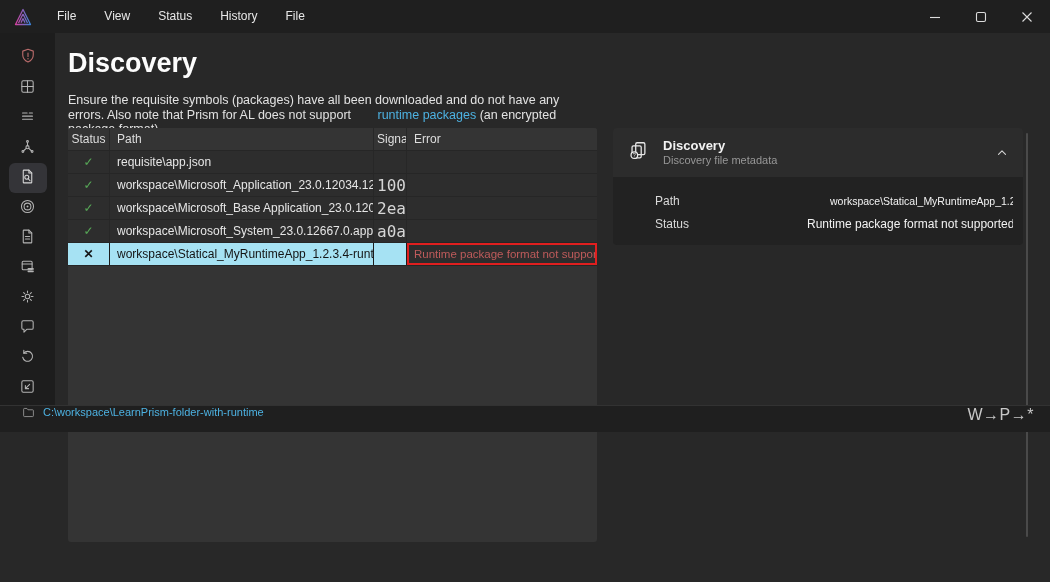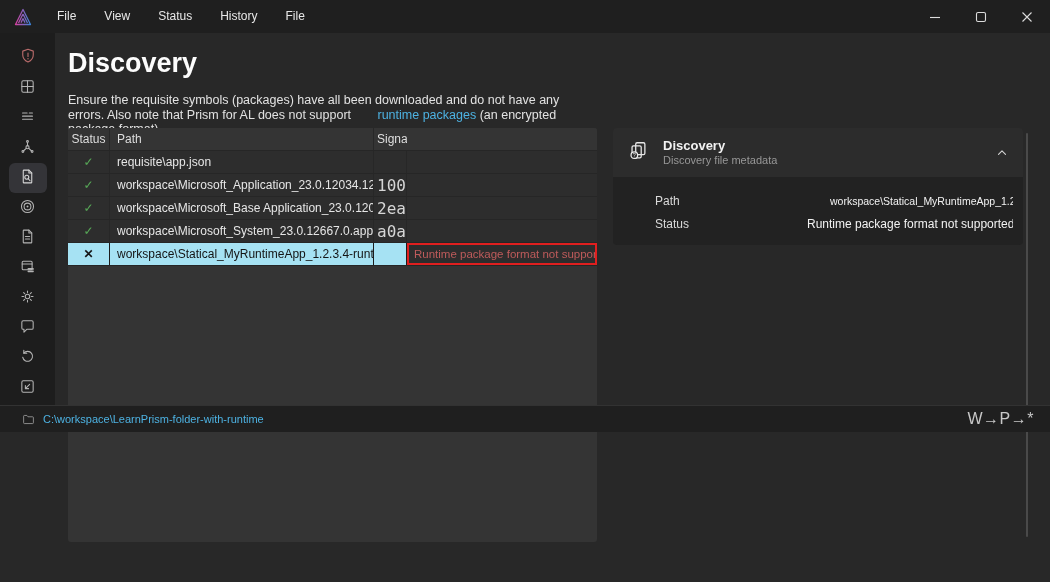--- a/index.html
+++ b/index.html
@@ -62,21 +62,21 @@
   .card-sub { font-size:11px; color:#979797; line-height:13px; }
   .chevron { margin-left:auto; color:#cfcfcf; display:flex; }
   .card-body { background:#222222; padding:12px 10px 10px 42px; }
   .field { display:grid; grid-template-columns:152px 1fr; align-items:center; height:23px; }
   .f-label { font-size:12px; color:#dadada; }
   .f-value { font-size:12px; color:#f2f2f2; white-space:nowrap; overflow:hidden; }
   .f-value.link { font-size:10.5px; }
 
   
   .statusbar { position:absolute; left:0; right:0; bottom:0; height:27px; background:#1f1f1f;
-    border-top:1px solid #323232; display:flex; align-items:center; padding:0 16px 0 22px; gap:8px; }
+    border-top:1px solid #323232; display:flex; padding:0 16px 0 22px; gap:8px; }
   .sb-folder { color:#9a9a9a; display:flex; }
   .sb-folder svg { fill:none; stroke:currentColor; stroke-width:1.6; stroke-linejoin:round; }
   .sb-link { font-size:11px; color:#4db2e2; }
   .sb-right { margin-left:auto; font-size:16px; color:#c8c8c8; letter-spacing:.5px; }
 </style>
 </head>
 <body>
 
 <div class="window">
 
@@ -204,20 +204,21 @@
 
   <h1 class="page-title">Discovery</h1>
 
   <p class="desc"><span>Ensure the requisite symbols (packages) have all been downloaded and do not have any errors. Also note that Prism for AL does not support </span><a class="link">runtime packages</a><span> (an encrypted package format).</span></p>
 
   <section class="table">
     <div class="trow head">
       <div class="cell c-status">Status</div>
       <div class="cell">Path</div>
       <div class="cell c-sig" style="font-family:'Liberation Sans',sans-serif;font-size:12px;color:#dedede;">Signat</div>
+      <div class="cell">Error</div>
     </div>
 
     <div class="trow data">
       <div class="cell c-status">
           <span class="check">✓</span>
         </div>
       <div class="cell">requisite\app.json</div>
       <div class="cell c-sig"></div>
       <div class="cell"></div>
     </div>

